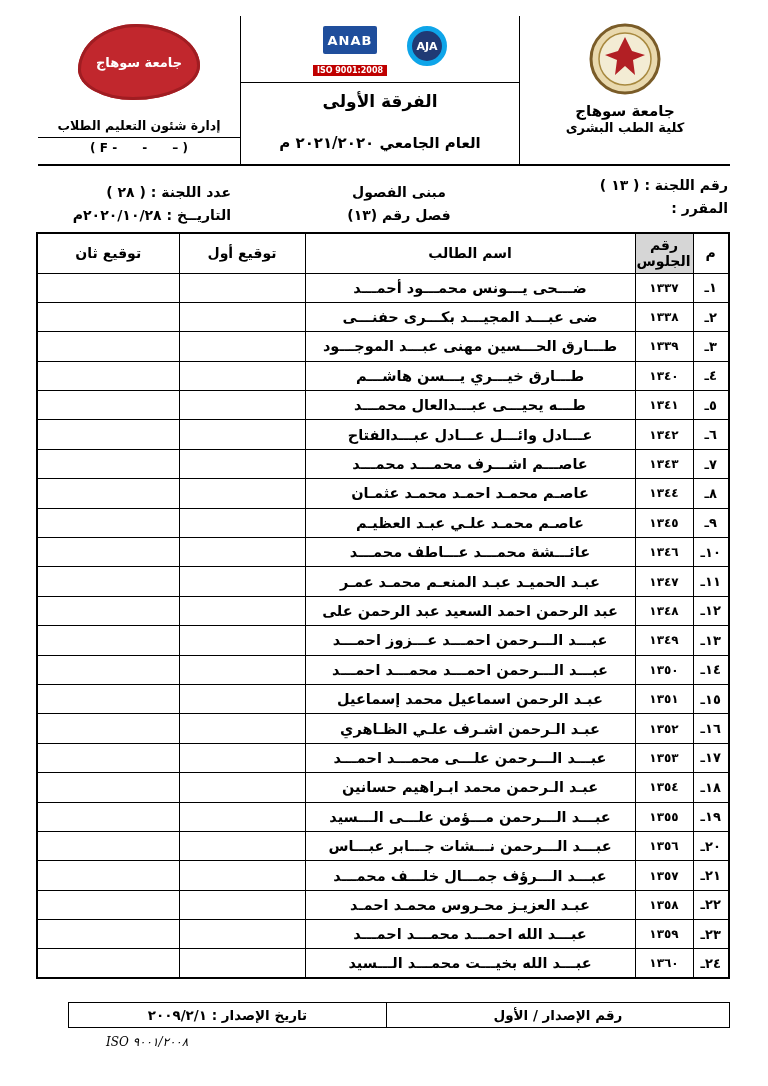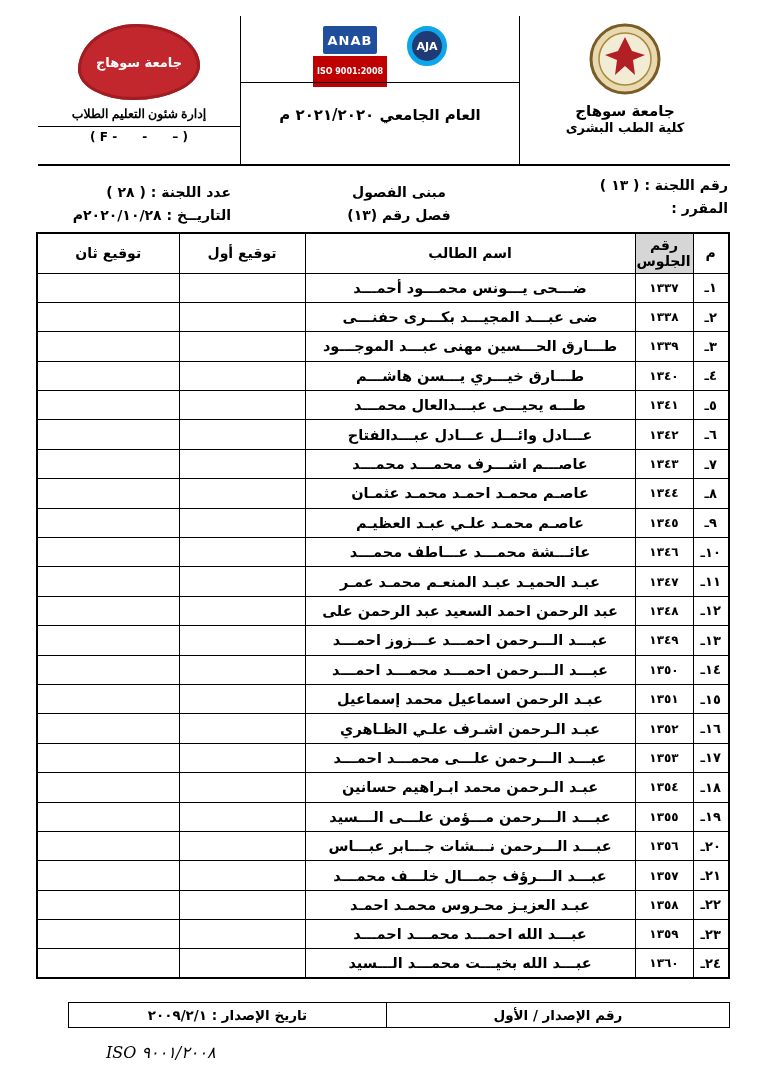--- a/index.html
+++ b/index.html
@@ -16,29 +16,29 @@
   .hdr-right { width: 210px; text-align: center; padding-top: 6px; }
   .hdr-center { flex: 1; text-align: center; border-left: 1px solid #000; border-right: 1px solid #000; padding-top: 10px; display: flex; flex-direction: column; }
   .hdr-left { width: 202px; text-align: center; padding-top: 8px; display: flex; flex-direction: column; }
 
   .uni-name { font-weight: bold; font-size: 15px; margin-top: 2px; }
   .fac-name { font-weight: bold; font-size: 13px; }
 
   .logos-row { direction: ltr; display: flex; justify-content: center; align-items: flex-start; gap: 20px; height: 52px; }
   .anab-stack { display: flex; flex-direction: column; align-items: center; }
   .anab-box { width: 54px; height: 28px; background: #1f4e9c; color: #fff; font-weight: bold; font-size: 13px; letter-spacing: 1px; display: flex; align-items: center; justify-content: center; border-radius: 2px; }
-  .iso-tag { margin-top: 2px; background: #c00000; color: #fff; font-size: 8px; font-weight: bold; padding: 11px 4px; direction: ltr; white-space: nowrap; }
+  .iso-tag { margin-top: 11px; background: #c00000; color: #fff; font-size: 8px; font-weight: bold; padding: 1px 4px; direction: ltr; white-space: nowrap; }
   .aja-circle { width: 40px; height: 40px; border-radius: 50%; background: #203a75; border: 5px solid #0ea5e9; color: #fff; font-weight: bold; font-size: 11px; display: flex; align-items: center; justify-content: center; }
   .center-divider { border-top: 1px solid #000; margin: 4px 0 0 0; }
   .title1 { font-weight: bold; font-size: 17px; margin-top: 8px; }
   .title2 { font-weight: bold; font-size: 15px; margin-top: 23px; }
 
   .sohag-logo { width: 122px; height: 76px; margin: 0 auto; background: #c1272d; border-radius: 48% 52% 55% 45% / 60% 55% 45% 40%; color: #fff; display: flex; flex-direction: column; align-items: center; justify-content: center; box-shadow: inset 0 0 0 3px #a01d22; }
   .sohag-logo .ltxt { font-weight: bold; font-size: 13px; }
-  .dept-name { font-weight: bold; font-size: 12.5px; margin-top: 6px; font-family: Liberation Serif, serif; }
+  .dept-name { font-weight: bold; font-size: 12.5px; margin-top: 18px; }
   .form-code { border-top: 1px solid #000; margin-top: 4px; padding-top: 3px; font-weight: bold; font-size: 12px; direction: ltr; text-align: center; }
 
   
   .info { display: flex; padding: 11px 0 9px 0; font-weight: bold; font-size: 14px; }
   .info-right { width: 205px; text-align: right; padding-right: 2px; }
   .info-center { flex: 1; text-align: center; }
   .info-left { width: 235px; text-align: right; padding-right: 42px; }
   .info div + div { margin-top: 7px; }
 
   
@@ -50,21 +50,21 @@
   .c-no   { text-align: center; font-weight: bold; font-size: 13px; }
   .c-seat { text-align: center; font-weight: bold; font-size: 12px; }
   .c-name { text-align: center; font-weight: bold; font-size: 14.5px; white-space: nowrap; overflow: hidden; }
 
   
   .footer { margin-top: 23px; }
   .footer-box { display: flex; border: 1.3px solid #000; font-weight: bold; font-size: 13.5px; margin-left: 30px; }
   .fb-cell { text-align: center; padding: 4px 2px; }
   .fb-issue { width: 52%; border-left: 1px solid #000; }
   .fb-date { width: 48%; }
-  .iso-line { direction: ltr; text-align: left; padding-left: 68px; margin-top: 15px; font-style: italic; font-size: 16px; font-family: "DejaVu Serif", "DejaVu Sans", serif; }
+  .iso-line { direction: ltr; text-align: left; padding-left: 68px; margin-top: 7px; font-style: italic; font-size: 12px; font-family: "DejaVu Serif", "DejaVu Sans", serif; }
 </style>
 </head>
 <body>
 
 <div class="page">
 
   <div class="header">
 
     <div class="hdr-right">
       <svg width="74" height="74" viewBox="0 0 74 74">
@@ -78,20 +78,21 @@
 
     <div class="hdr-center">
       <div class="logos-row">
         <div class="anab-stack">
           <div class="anab-box">ANAB</div>
           <div class="iso-tag">ISO 9001:2008</div>
         </div>
         <div class="aja-circle">AJA</div>
       </div>
       <div class="center-divider"></div>
+      <div class="title1">الفرقة الأولى</div>
       <div class="title2">العام الجامعي ٢٠٢١/٢٠٢٠ م</div>
     </div>
 
     <div class="hdr-left">
       <div class="sohag-logo">
         <span class="ltxt">جامعة سوهاج</span>
       </div>
       <div class="dept-name">إدارة شئون التعليم الطلاب</div>
       <div class="form-code">( F -&nbsp;&nbsp;&nbsp;&nbsp;&nbsp;&nbsp;-&nbsp;&nbsp;&nbsp;&nbsp;&nbsp;&nbsp;– )</div>
     </div>

